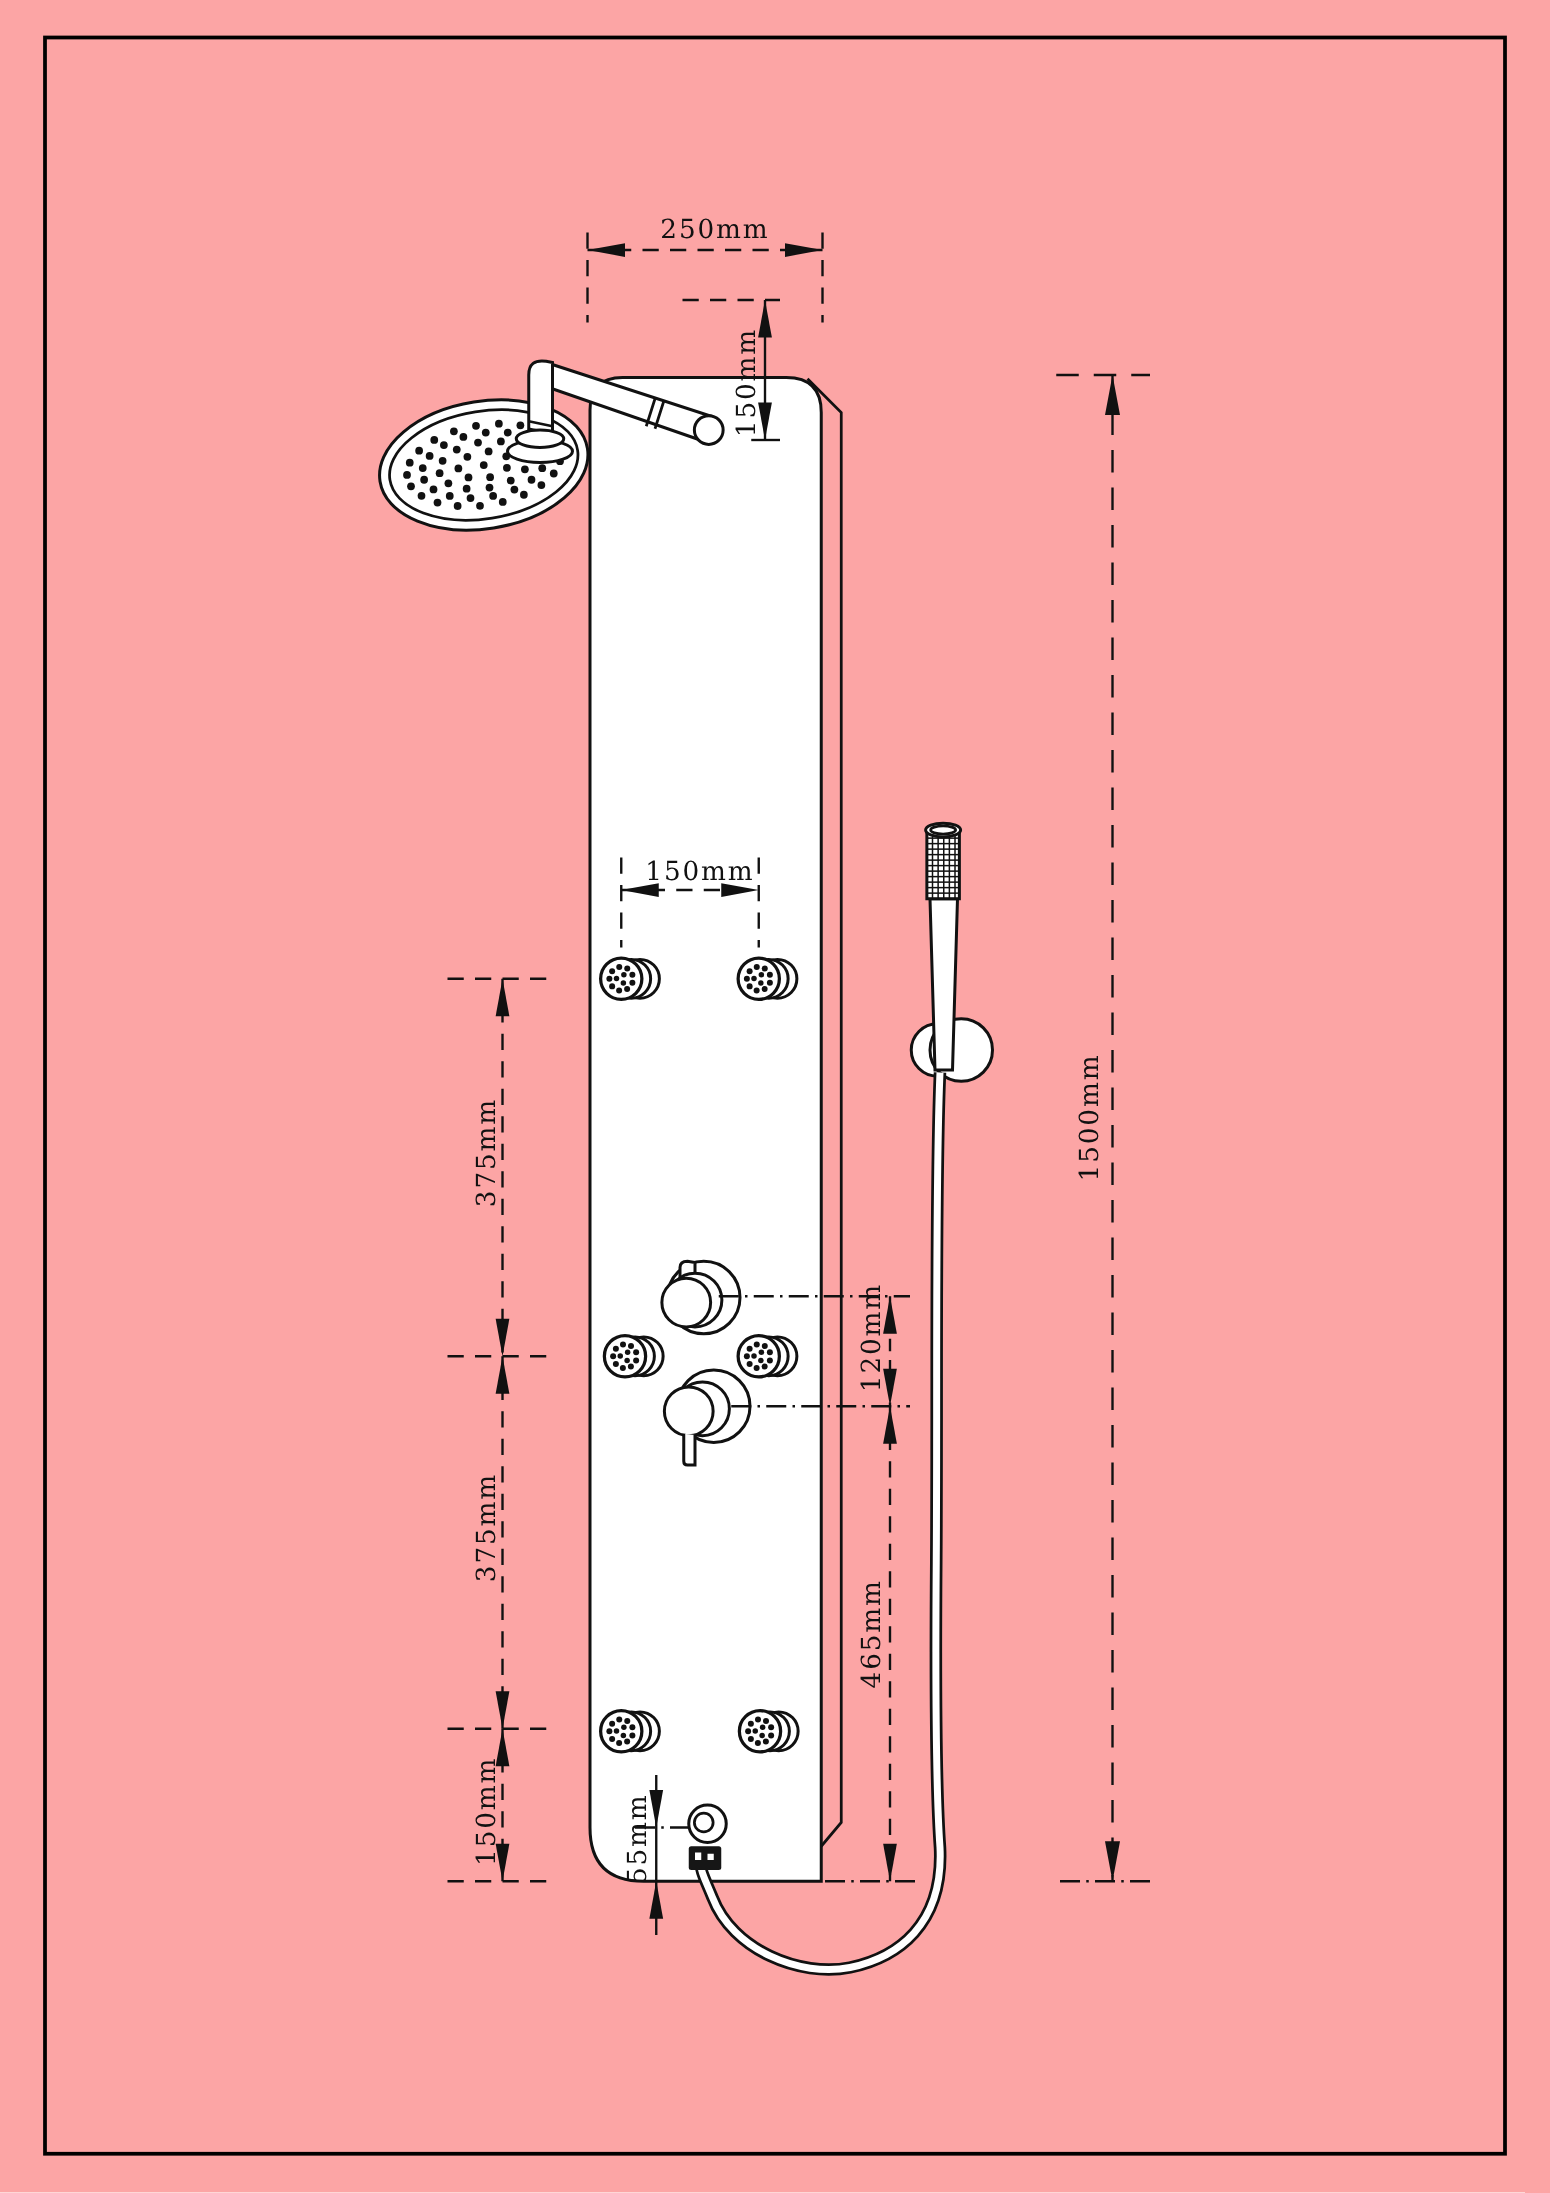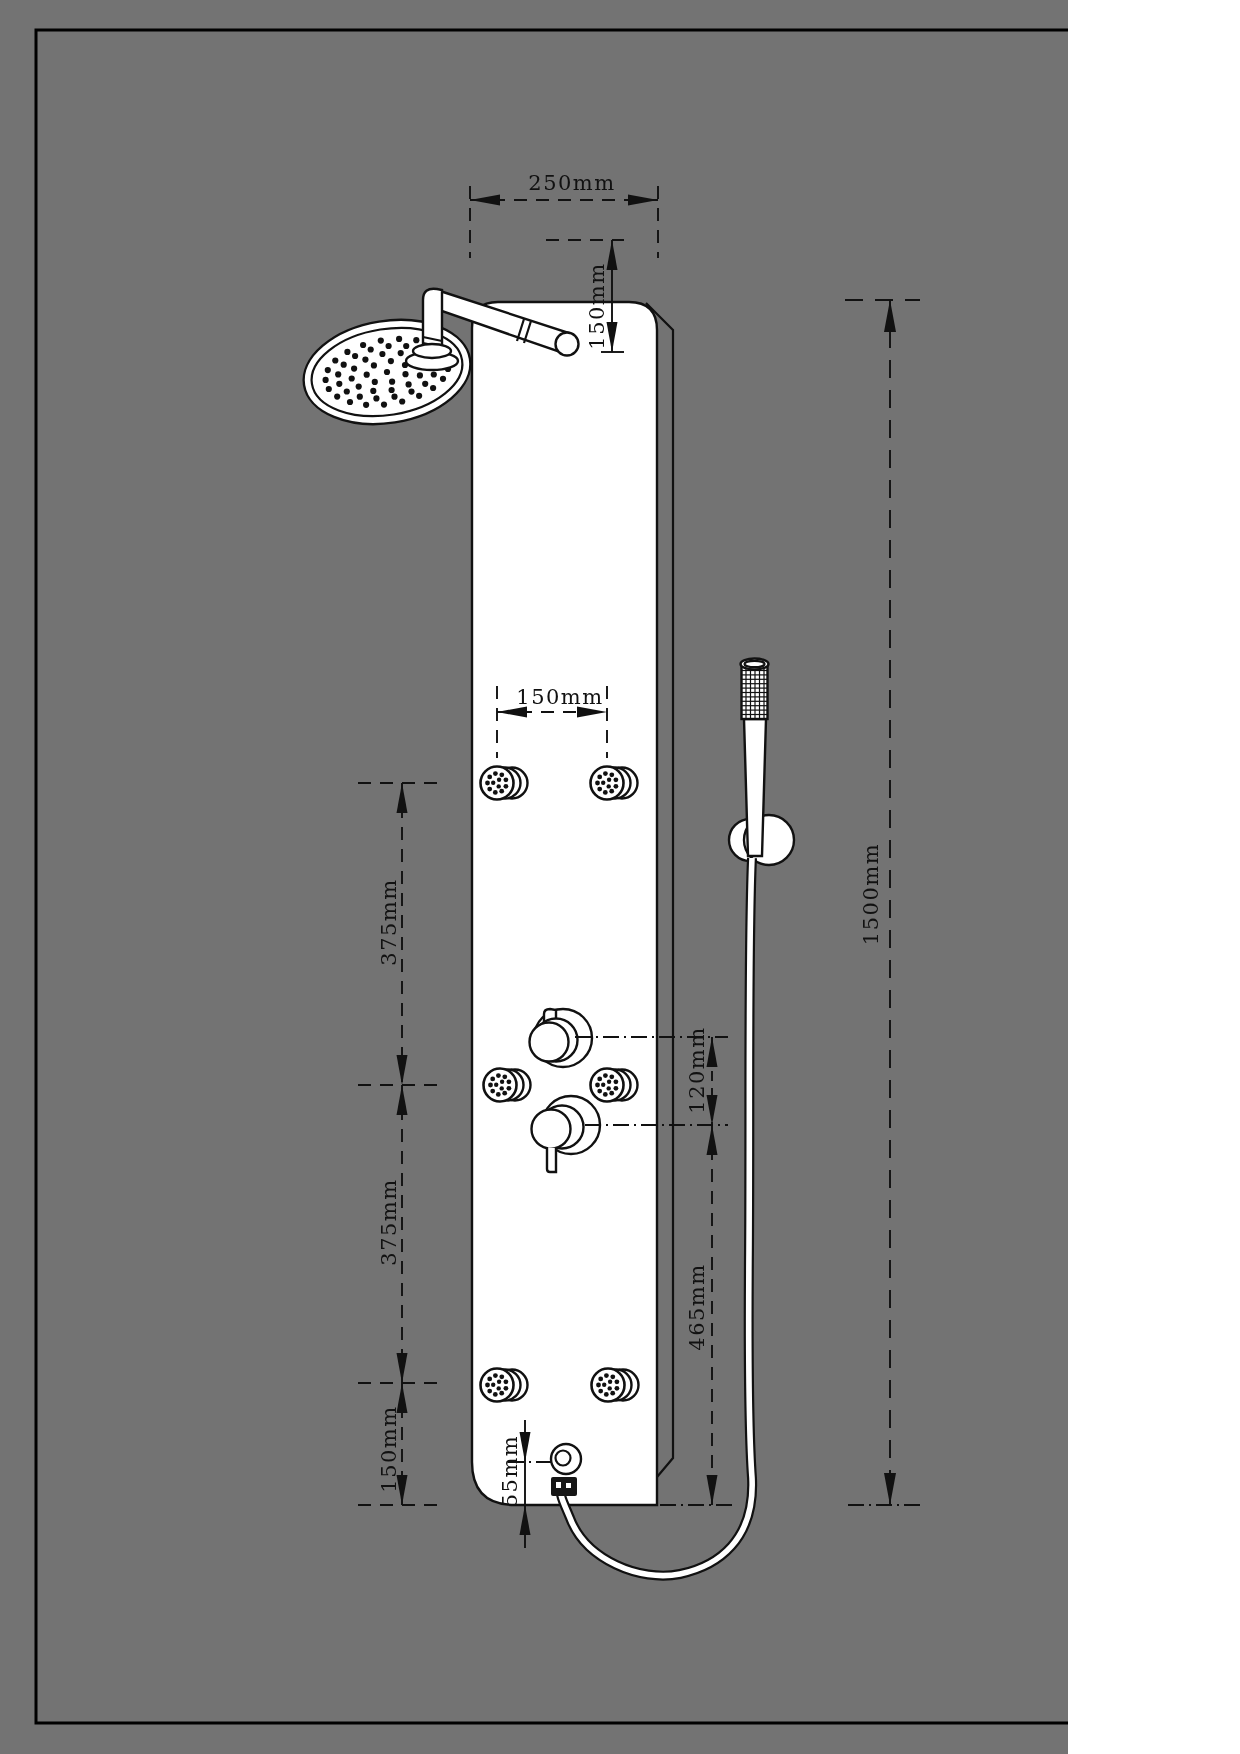--- a/index.html
+++ b/index.html
@@ -1,16 +1,16 @@
 <!DOCTYPE html>
 <html><head>
 <meta charset="utf-8">
 <style>
   html,body{margin:0;padding:0;background:#ffffff;}
-  .page{position:relative;width:1068px;height:1754px;background:#737373;overflow:hidden;}
+  .page{position:relative;width:1240px;height:1754px;background:#fca5a5;overflow:hidden;}
   svg{position:absolute;left:0;top:0;}
   .ln{stroke:#111;stroke-width:2.2;fill:none;}
   .fw{stroke:#111;stroke-width:2.4;fill:#fff;}
   .dim{stroke:#111;stroke-width:1.9;fill:none;}
   .arr{fill:#111;stroke:none;}
   .dim-label{font:21px "DejaVu Serif", serif;fill:#111;letter-spacing:1.5px;}
 </style>
 </head>
 <body>
 

